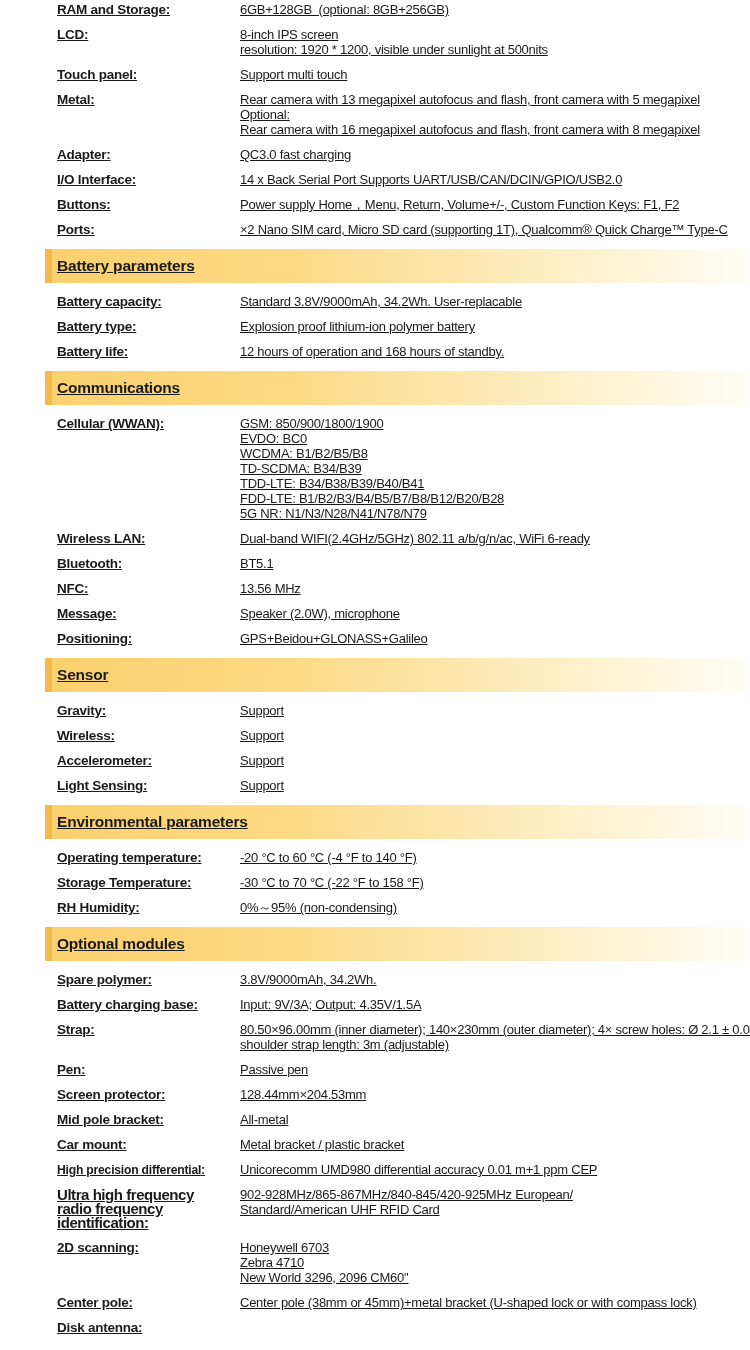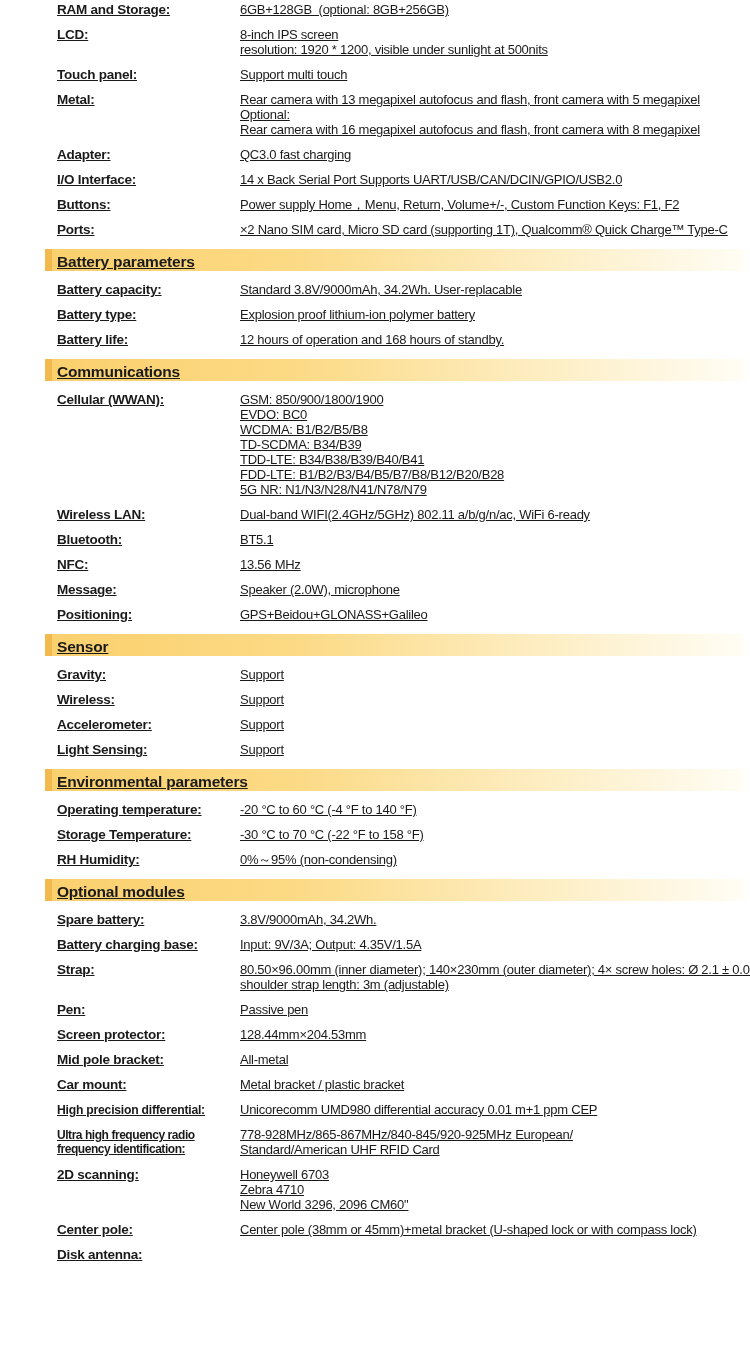--- a/index.html
+++ b/index.html
@@ -3,36 +3,36 @@
 <meta charset="utf-8">
 <style>
   html,body{margin:0;padding:0;}
   body{
     width:750px;height:1350px;overflow:hidden;background:var(--background,#fff);
     font-family:"Liberation Sans","DejaVu Sans",sans-serif;
     color:var(--text,#1a1a1a);
   }
   .page{box-sizing:border-box;width:750px;padding:2px 5px 0 57px;text-decoration:underline;}
   .section-header{
-    height:22px;margin:12px 0 11px -12px;display:flex;align-items:flex-end;
+    height:34px;margin:12px 0 11px -12px;display:flex;align-items:center;
     border-left:7px solid var(--header_accent,#f2b94e);
     background:linear-gradient(to right,var(--header_band_start,#fbd06e) 0%,#fcda85 35%,#fdeec4 72%,var(--header_band_end,#fffdf5) 100%);
     padding-left:5px;
   }
   .section-title{
     font-size:15.5px;font-weight:bold;letter-spacing:-0.2px;white-space:pre;color:var(--text,#1a1a1a);
   }
   .row{display:grid;grid-template-columns:150px 1fr;margin-bottom:10px;}
   .label-cell{overflow:visible;}
   .label-text{
     display:block;width:max-content;white-space:pre;
     font-size:13.5px;font-weight:bold;line-height:15px;letter-spacing:-0.25px;
     transform-origin:left center;
   }
-  .label-text.wrap{width:auto;white-space:normal;font-size:12px;letter-spacing:-0.45px;line-height:14px;padding-top:1px;}
+  .label-text.wrap{width:auto;white-space:normal;font-size:15px;letter-spacing:-0.45px;line-height:14px;padding-top:1px;}
   .value-cell{overflow:visible;}
   .vline{
     display:block;width:max-content;white-space:pre;
     font-size:13px;line-height:15px;letter-spacing:-0.25px;
     transform-origin:left center;
     margin-left:33px;
   }
 </style>
 </head>
 <body style="--background: #ffffff; --text: #1a1a1a; --header_accent: #f2b94e; --header_band_start: #fbd06e; --header_band_end: #fffdf5;">
@@ -249,21 +249,21 @@
       </div>
       <div class="value-cell">
         <div class="vline">0%～95% (non-condensing)</div>
       </div>
     </div>
     <div class="section-header">
       <span class="section-title">Optional modules</span>
     </div>
     <div class="row">
       <div class="label-cell">
-        <span class="label-text">Spare battery:</span>
+        <span class="label-text">Spare polymer:</span>
       </div>
       <div class="value-cell">
         <div class="vline">3.8V/9000mAh, 34.2Wh.</div>
       </div>
     </div>
     <div class="row">
       <div class="label-cell">
         <span class="label-text">Battery charging base:</span>
       </div>
       <div class="value-cell">
@@ -317,21 +317,21 @@
       </div>
       <div class="value-cell">
         <div class="vline">Unicorecomm UMD980 differential accuracy 0.01 m+1 ppm CEP</div>
       </div>
     </div>
     <div class="row">
       <div class="label-cell">
         <span class="label-text wrap">Ultra high frequency radio frequency identification:</span>
       </div>
       <div class="value-cell">
-        <div class="vline">778-928MHz/865-867MHz/840-845/920-925MHz European/</div>
+        <div class="vline">902-928MHz/865-867MHz/840-845/420-925MHz European/</div>
         <div class="vline">Standard/American UHF RFID Card</div>
       </div>
     </div>
     <div class="row">
       <div class="label-cell">
         <span class="label-text">2D scanning:</span>
       </div>
       <div class="value-cell">
         <div class="vline">Honeywell 6703</div>
         <div class="vline">Zebra 4710</div>

